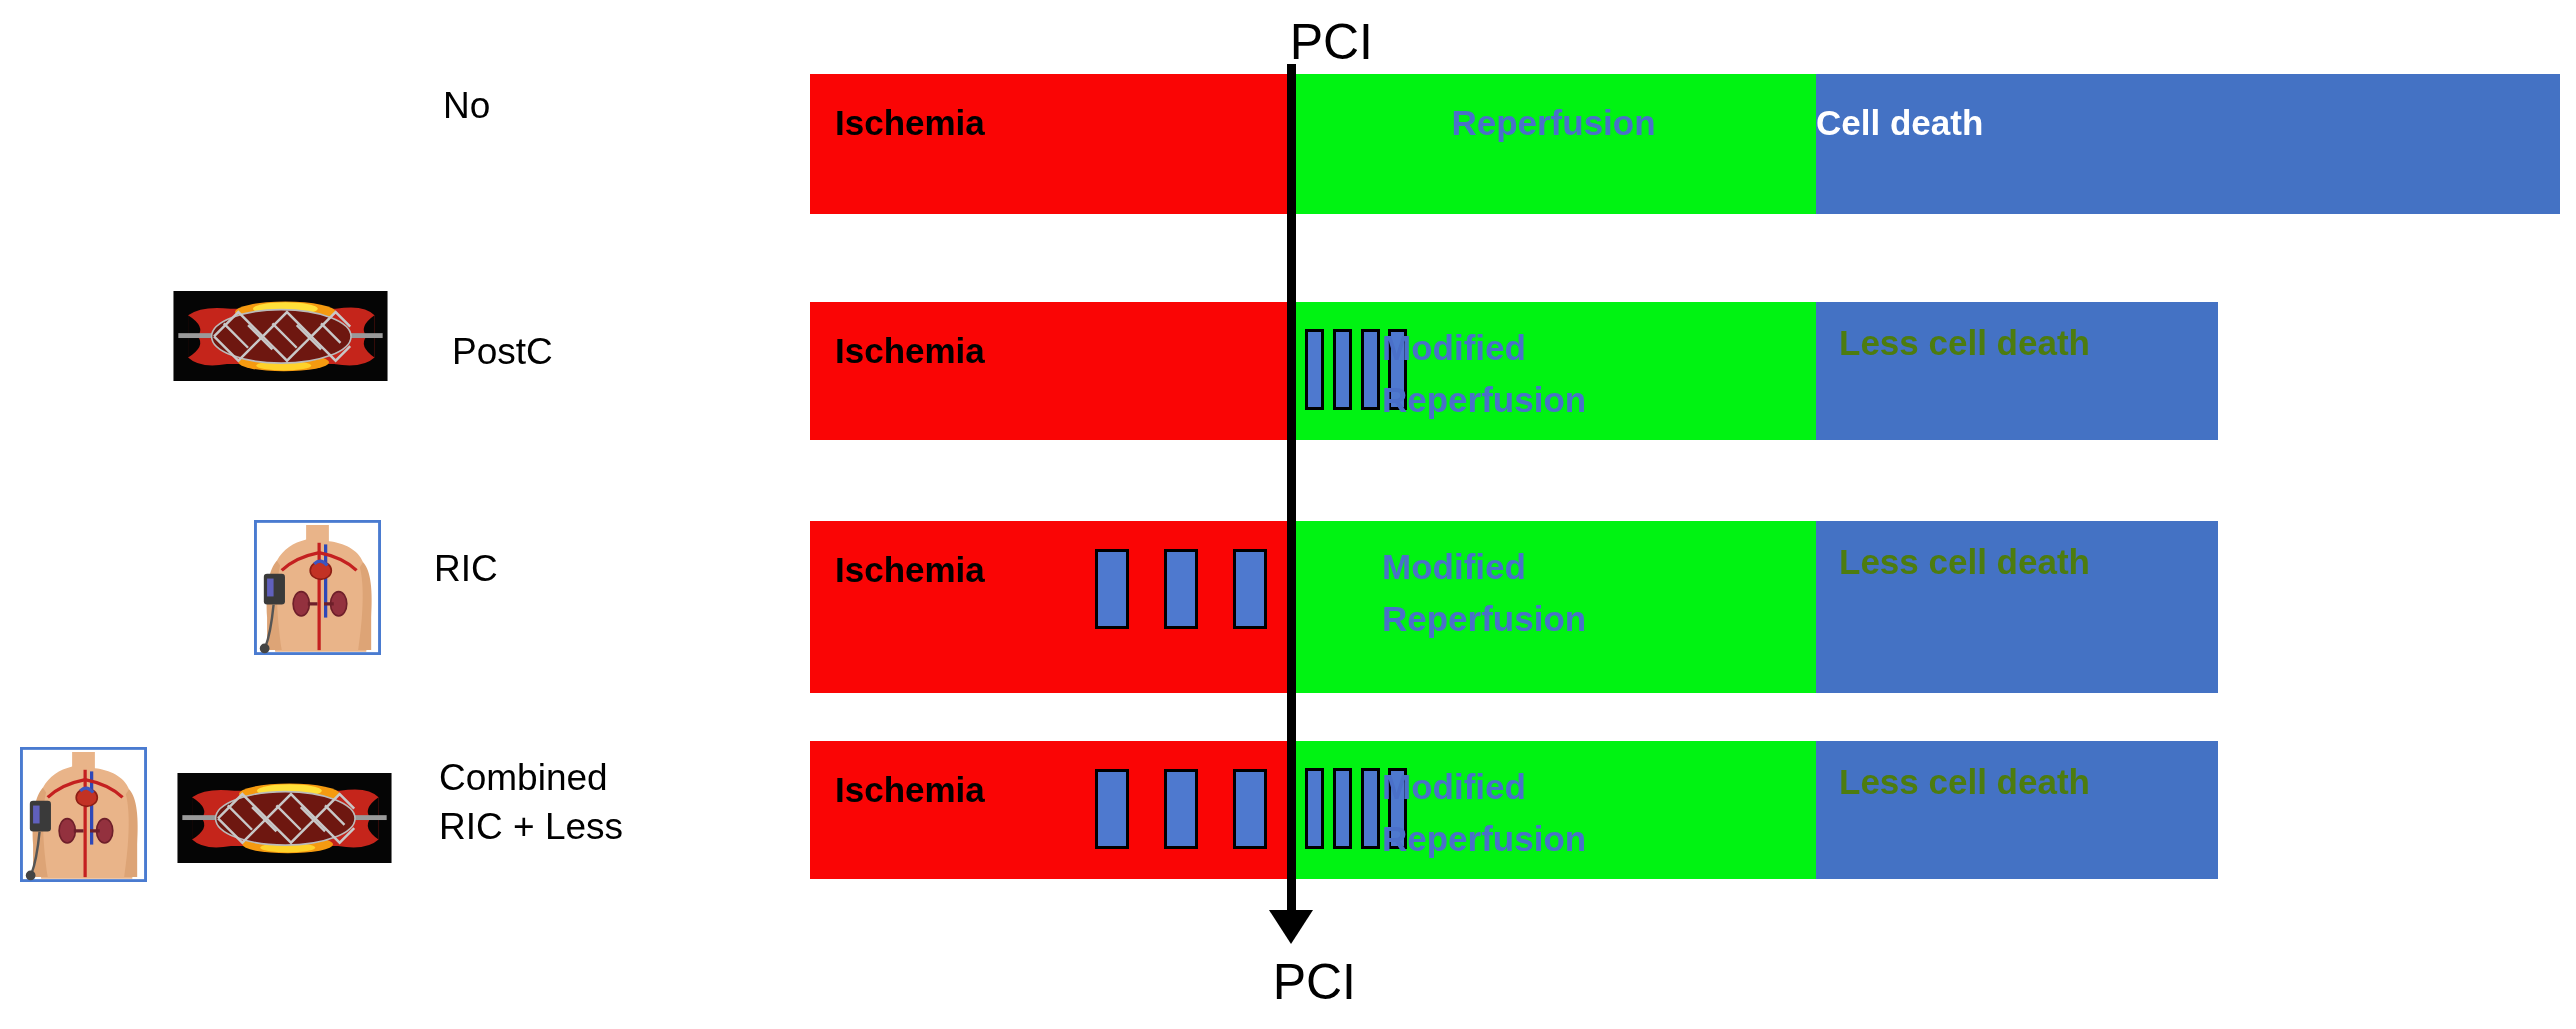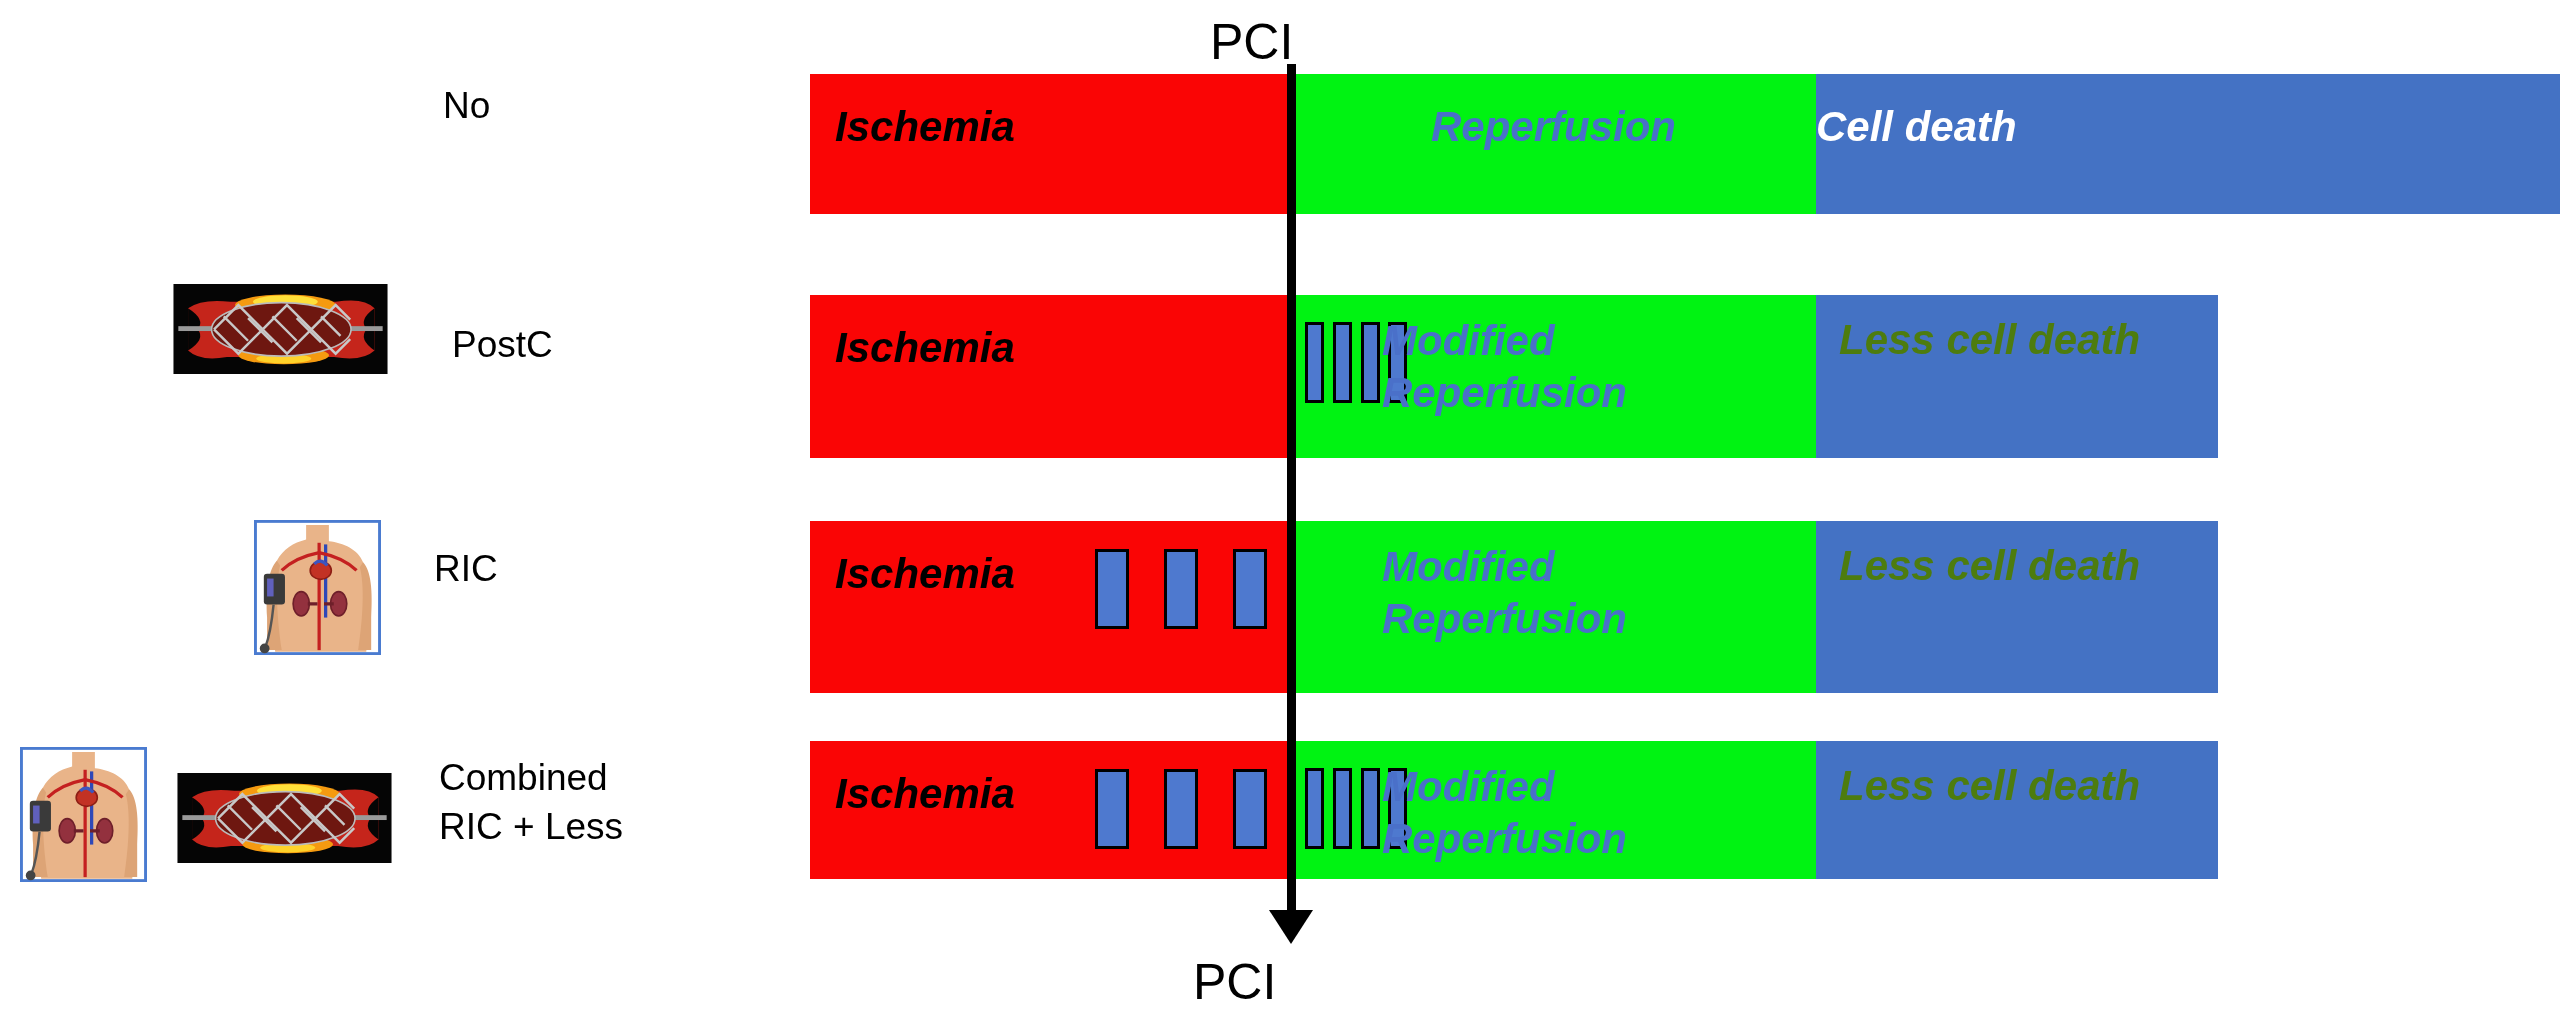--- a/index.html
+++ b/index.html
@@ -2,31 +2,31 @@
 <html style="font-size:13px"><head>
 <meta charset="utf-8">
 <style>
   html,body{margin:0;padding:0;background:#ffffff;}
   #canvas{
     position:relative;width:2576px;height:1030px;background:#ffffff;overflow:hidden;
     font-family:"Liberation Sans", sans-serif;
   }
   .row{position:absolute;left:0;width:2576px;}
   #row-0{top:74px;height:140px;padding-left:40px;}
-  #row-1{top:295px;height:163px;}
+  #row-1{top:302px;height:138px;}
   #row-2{top:521px;height:172px;}
   #row-3{top:741px;height:138px;}
 
   .seg{position:absolute;top:0;height:100%;}
   .seg-red{left:810px;width:480px;background:#FA0505;}
   .seg-green{left:1291px;width:525px;background:#00F312;}
   .seg-blue-long{left:1816px;width:744px;background:#4472C4;}
   .seg-blue-short{left:1816px;width:402px;background:#4472C4;}
 
-  .phase-label{position:absolute;font-weight:bold;font-size:42px;white-space:nowrap;font-style:italic;}
+  .phase-label{position:absolute;font-weight:bold;font-size:35px;white-space:nowrap;}
   .ischemia-label{left:835px;top:29px;color:#000000;}
   .reperfusion-label{left:1291px;width:525px;top:29px;text-align:center;color:#4A70C9;}
   .celldeath-label{left:1816px;width:852px;top:29px;text-align:left;color:#ffffff;}
   .modified-label{left:1382px;width:455px;top:19.5px;text-align:left;line-height:52px;color:#4A70C9;}
   .lesscell-label{left:1839px;top:21px;color:#4d7c0f;}
 
   .cycle{position:absolute;background:#4E79CF;border:3.3px solid #000;box-sizing:border-box;}
   .cycle-wide{width:34px;height:80px;top:28px;}
   .cw-0{left:1095px;} .cw-1{left:1164px;} .cw-2{left:1233px;}
   .cycle-narrow{width:18.7px;height:81px;top:27px;}
@@ -39,21 +39,21 @@
   #label-3{left:439px;top:12.2px;line-height:49px;}
 
   .icon-img{position:absolute;}
 
   #pci-line{position:absolute;left:1287px;top:64px;width:9px;height:849px;background:#000;}
   #pci-arrowhead{
     position:absolute;left:1269px;top:910px;width:0;height:0;
     border-left:22px solid transparent;border-right:22px solid transparent;
     border-top:34px solid #000;
   }
-  .pci-text{position:absolute;width:163px;text-align:left;font-size:50px;color:#000;}
+  .pci-text{position:absolute;width:163px;text-align:right;font-size:50px;color:#000;}
   #pci-top{left:1210px;top:13px;}
   #pci-bottom{left:1193px;top:953px;}
 </style>
 </head>
 <body>
 
 <div id="canvas">
 
   <div class="row" id="row-0">
     <div class="row-label" id="label-0"><span>No</span><br></div>

